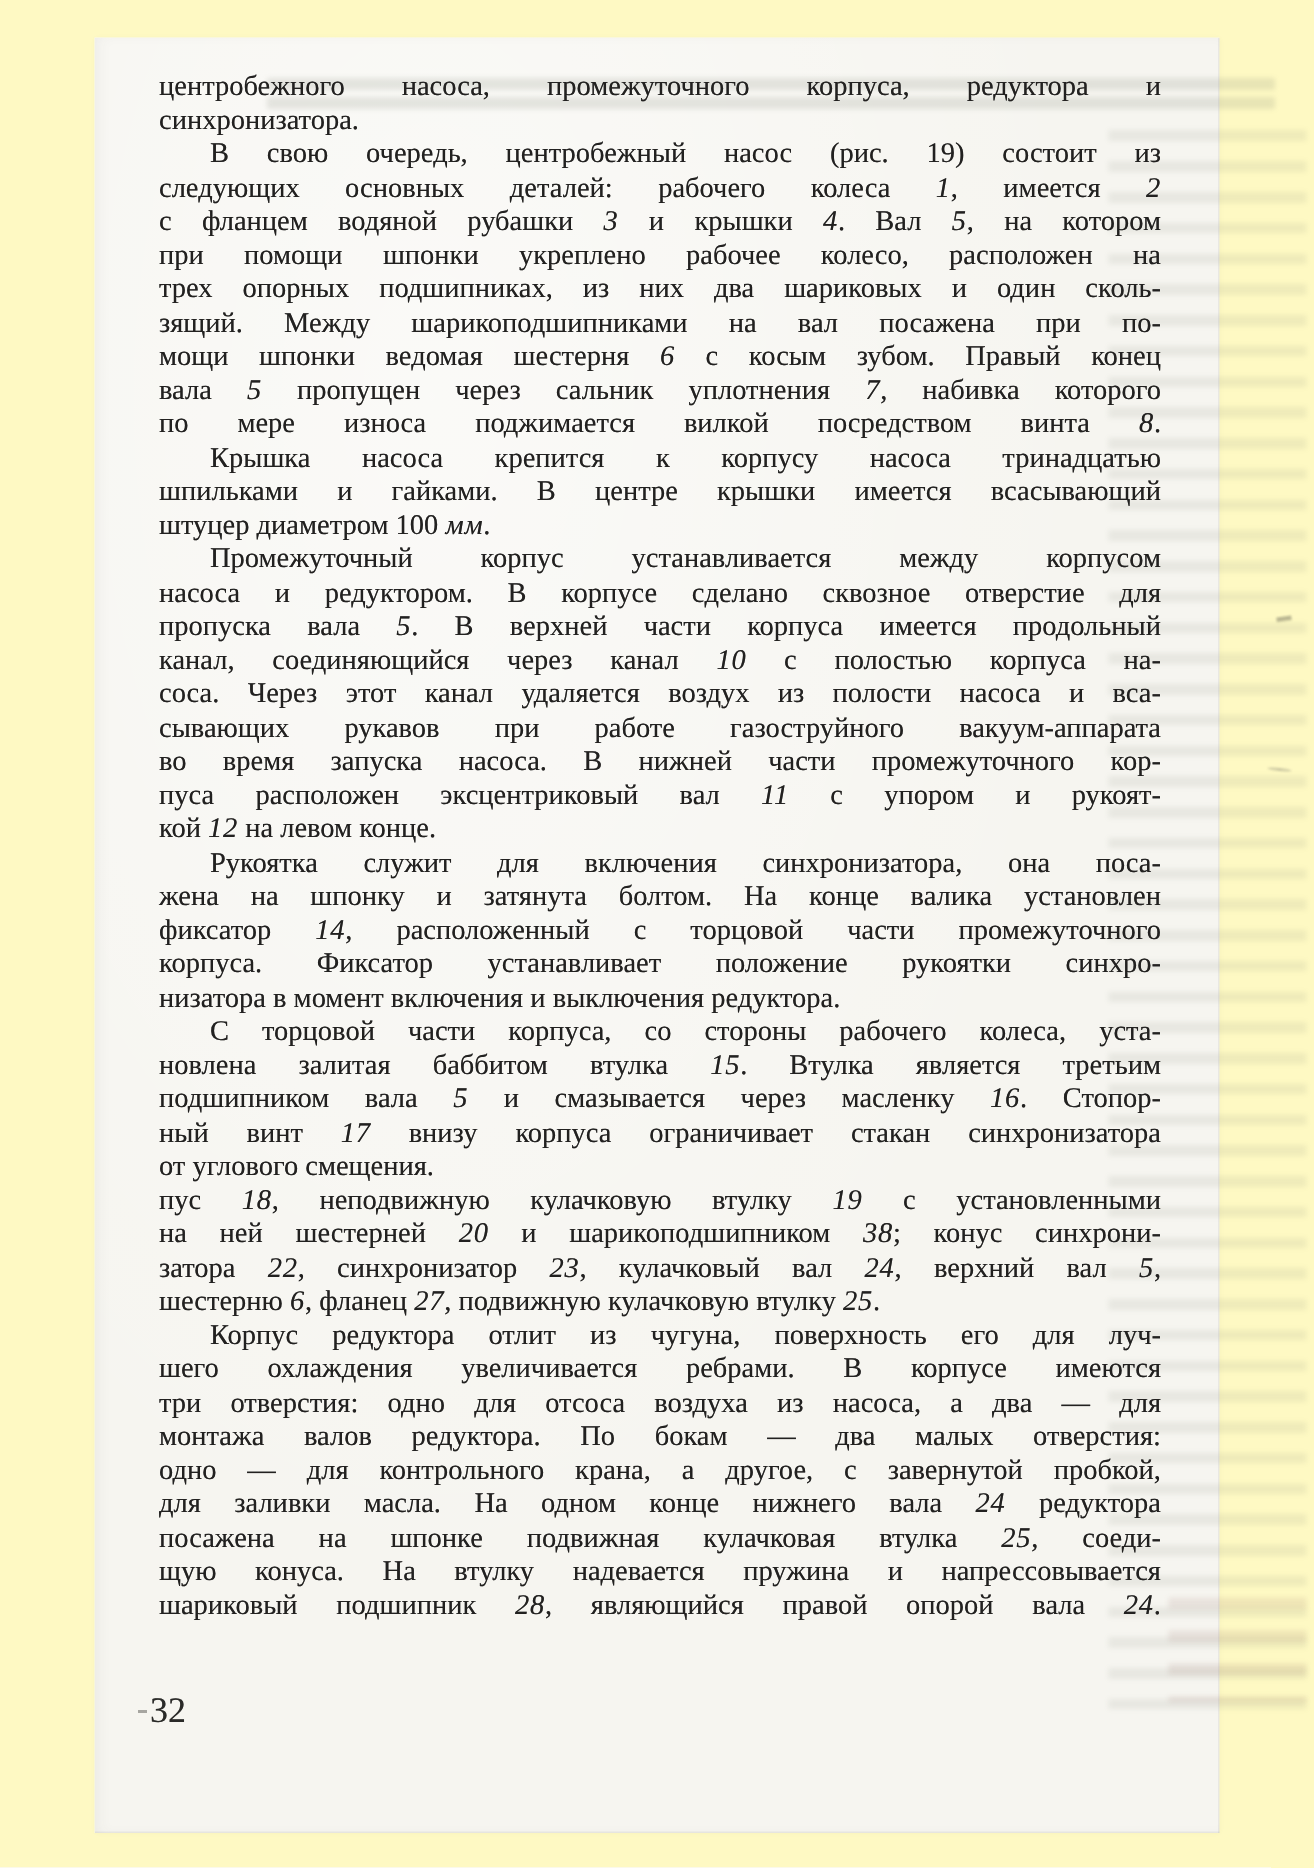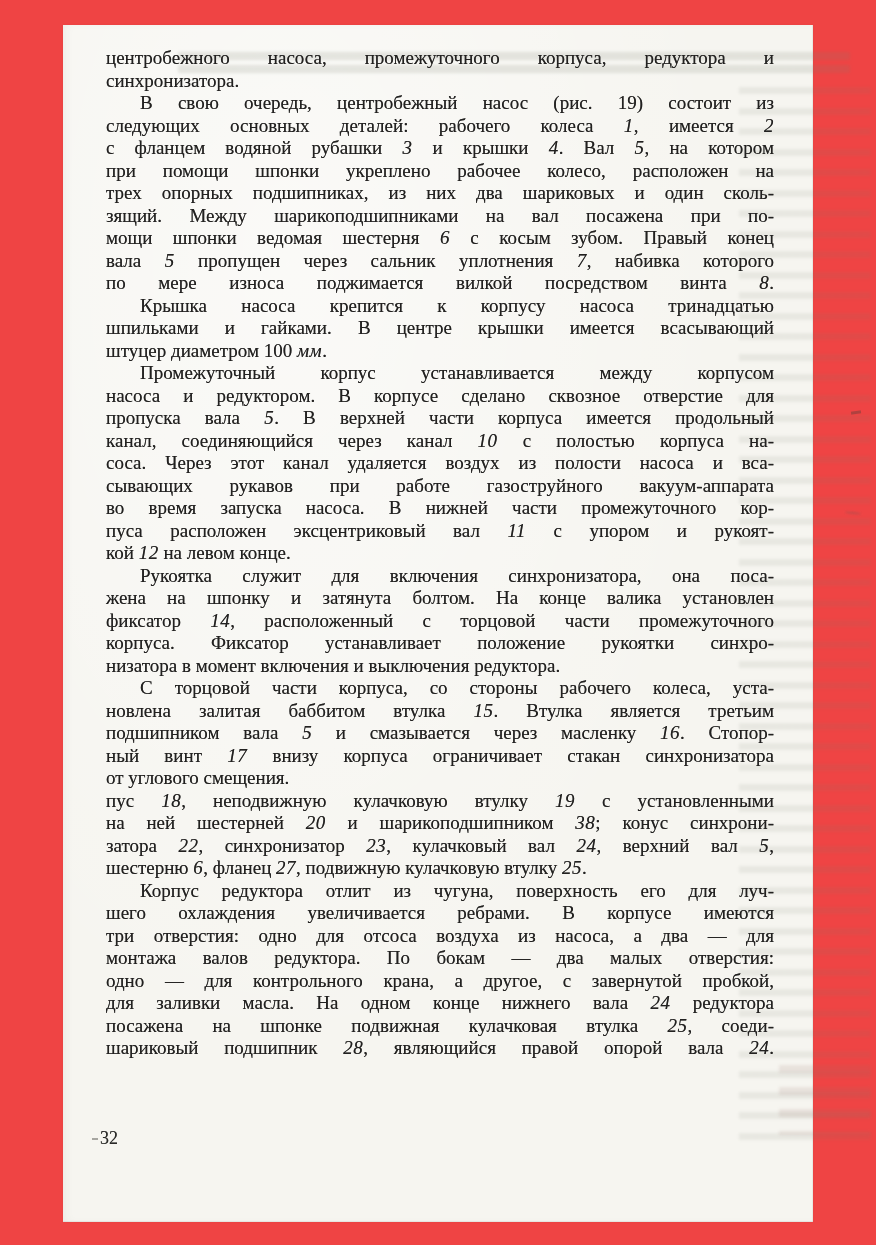--- a/index.html
+++ b/index.html
@@ -4,21 +4,21 @@
 <style>
   html,body{margin:0;padding:0;}
   body{
     width:876px;height:1245px;
     background:#fdfdfc;
     font-family:"Liberation Serif","DejaVu Serif",serif;
     overflow:hidden;
   }
   .canvas{
     position:relative;width:876px;height:1245px;
-    background:#ef4444;overflow:hidden;
+    background:#fef9c3;overflow:hidden;
   }
   .page{
     position:absolute;left:63px;top:25px;width:750px;height:1197px;
     background:
       radial-gradient(ellipse at 30% 20%, rgba(255,255,255,.5), rgba(255,255,255,0) 60%),
       #f6f5f0;
     box-shadow:
       inset -1px 0 0 rgba(0,0,0,.05),
       inset 0 -1px 0 rgba(0,0,0,.05),
       inset 5px 0 12px -6px rgba(70,70,60,.10),
@@ -64,21 +64,21 @@
   .line{
     text-align:justify;
     text-align-last:justify;
     height:22.5px;overflow:visible;
   }
   .line.lastline{text-align-last:left;}
   .para.indent .line.firstline{text-indent:34px;}
   .line i{font-style:italic;letter-spacing:.5px;}
   .pagenum{
     position:absolute;left:92px;top:1128px;
-    font-size:18px;color:#2a2a28;
+    font-size:24px;color:#2a2a28;
     text-shadow:0 0 .4px rgba(30,30,30,.5);
   }
   .pagenum::before{
     content:"";display:inline-block;width:6px;height:2px;
     background:rgba(70,70,65,.45);vertical-align:middle;
     margin-right:2px;margin-top:-2px;
   }
 </style>
 </head>
 <body>
@@ -144,17 +144,18 @@
         <div class="line lastline"><span>шестерню </span><i>6</i><span>, фланец </span><i>27</i><span>, подвижную кулачковую втулку </span><i>25</i><span>.</span></div>
       </div>
       <div class="para indent">
         <div class="line firstline"><span>Корпус редуктора отлит из чугуна, поверхность его для луч-</span></div>
         <div class="line"><span>шего охлаждения увеличивается ребрами. В корпусе имеются</span></div>
         <div class="line"><span>три отверстия: одно для отсоса воздуха из насоса, а два — для</span></div>
         <div class="line"><span>монтажа валов редуктора. По бокам — два малых отверстия:</span></div>
         <div class="line"><span>одно — для контрольного крана, а другое, с завернутой пробкой,</span></div>
         <div class="line"><span>для заливки масла. На одном конце нижнего вала </span><i>24</i><span> редуктора</span></div>
         <div class="line"><span>посажена на шпонке подвижная кулачковая втулка </span><i>25</i><span>, соеди-</span></div>
+        <div class="line"><span>щую конуса. На втулку надевается пружина и напрессовывается</span></div>
         <div class="line"><span>шариковый подшипник </span><i>28</i><span>, являющийся правой опорой вала </span><i>24</i><span>.</span></div>
       </div>
     </div>
   <div class="pagenum">32</div>
 </div>
 
 </body></html>

